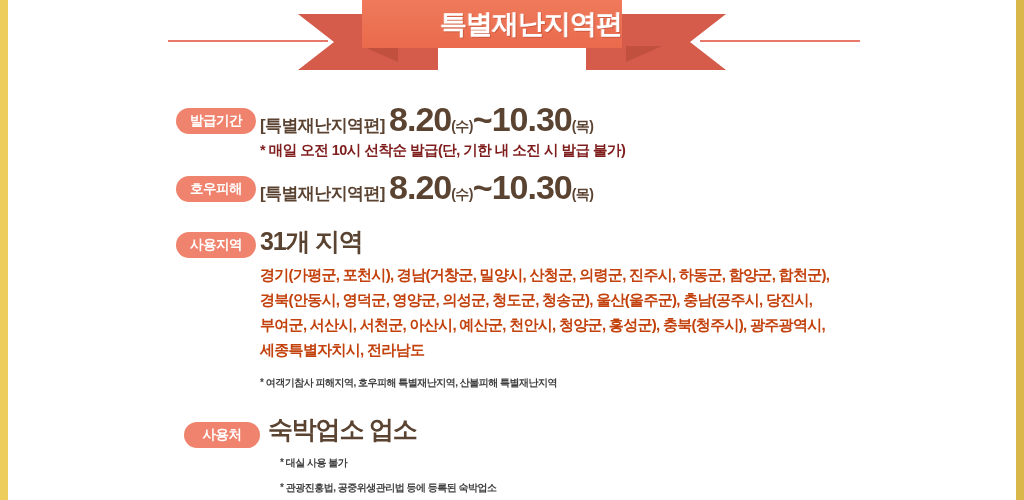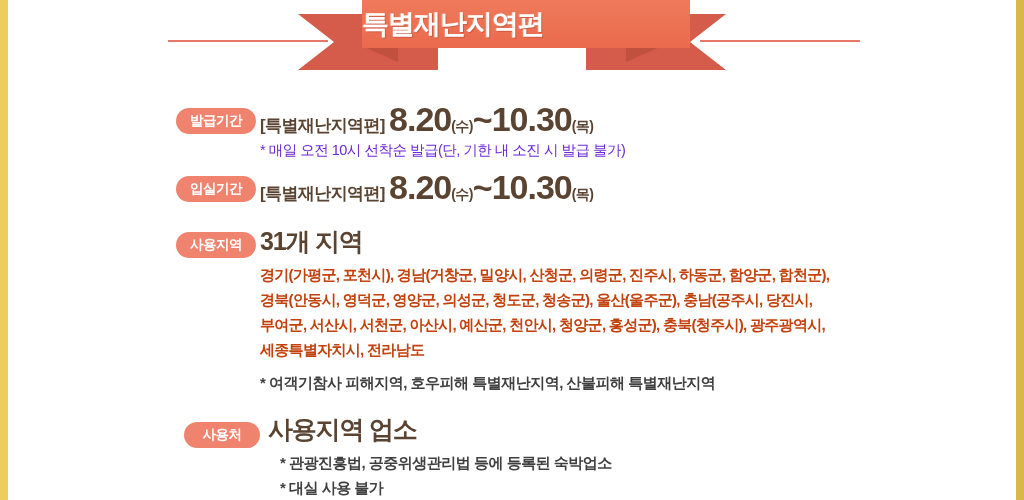--- a/index.html
+++ b/index.html
@@ -42,24 +42,24 @@
     clip-path:polygon(0 0, 100% 0, 104px 50%, 100% 100%, 0 100%);
   }
   .ribbon-shadow {
     position:absolute; top:46px; width:36px; height:16px;
     background:#c1503f;
   }
   .ribbon-shadow.left  { left:362px; clip-path:polygon(0 0,100% 0,100% 100%); }
   .ribbon-shadow.right { left:626px; clip-path:polygon(0 0,100% 0,0 100%); }
 
   .ribbon-main {
-    position:absolute; left:362px; top:0; width:328px; height:48px;
+    position:absolute; left:362px; top:0; width:260px; height:48px;
     background:#ee7154;
     background:linear-gradient(180deg,#ef7a5b 0%, #ea6a4d 100%);
-    display:flex; align-items:center; justify-content:flex-start;
+    display:flex; align-items:center; justify-content:flex-end;
   }
   .ribbon-title {
     color:#ffffff; font-size:27px; font-weight:bold;
     letter-spacing:-1px;
     text-shadow:1px 1px 0 rgba(150,50,30,.35), -1px 0 0 rgba(255,255,255,.25);
   }
 
   
   .content { position:absolute; left:0; top:86px; right:0; }
 
@@ -81,31 +81,31 @@
     color:#5b4331; font-weight:bold; letter-spacing:-.6px;
     white-space:nowrap;
   }
   .headline.lvl1 { font-size:17px; line-height:26px; }
   .headline .big { font-size:34px; letter-spacing:-1px; }
   .headline .sm  { font-size:14px; }
 
   .headline.big-only { font-size:25px; line-height:30px; letter-spacing:-1.2px; }
 
   .note {
-    color:#6d28d9; font-size:14.5px; font-weight:normal;
+    color:#7f1d1d; font-size:14.5px; font-weight:bold;
     letter-spacing:-.5px; line-height:22px; white-space:nowrap;
   }
 
   .region-line {
     color:#c2410c; font-size:15px; font-weight:bold;
     letter-spacing:-.7px; line-height:25px; white-space:nowrap;
   }
 
   .sub-note {
-    color:#3f3f3f; font-size:15px; font-weight:bold;
+    color:#3f3f3f; font-size:10px; font-weight:bold;
     letter-spacing:-.5px; line-height:25px; white-space:nowrap;
   }
 
   
   #row-issue   { position:absolute; top:20px;  left:0; right:0; }
   #row-checkin { position:absolute; top:88px;  left:0; right:0; }
   #row-area    { position:absolute; top:140px; left:0; right:8px; }
   #row-usage   { position:absolute; top:328px; left:8px; right:0; }
 
   #row-issue   .badge { top:2px; }
@@ -142,21 +142,21 @@
     <div class="row-body">
       <div class="headline lvl1">
         <span>[특별재난지역편]</span>
         <span class="big">8.20</span><span class="sm">(수)</span><span class="big">~</span><span class="big">10.30</span><span class="sm">(목)</span>
       </div>
       <div class="note">* 매일 오전 10시 선착순 발급(단, 기한 내 소진 시 발급 불가)</div>
     </div>
   </div>
 
   <div class="row" id="row-checkin">
-    <span class="badge">입실기간</span>
+    <span class="badge">호우피해</span>
     <div class="row-body">
       <div class="headline lvl1">
         <span>[특별재난지역편]</span>
         <span class="big">8.20</span><span class="sm">(수)</span><span class="big">~</span><span class="big">10.30</span><span class="sm">(목)</span>
       </div>
     </div>
   </div>
 
   <div class="row" id="row-area">
     <span class="badge">사용지역</span>
@@ -168,21 +168,21 @@
         <div class="region-line">부여군, 서산시, 서천군, 아산시, 예산군, 천안시, 청양군, 홍성군), 충북(청주시), 광주광역시,</div>
         <div class="region-line">세종특별자치시, 전라남도</div>
       </div>
       <div class="sub-note area-foot">* 여객기참사 피해지역, 호우피해 특별재난지역, 산불피해 특별재난지역</div>
     </div>
   </div>
 
   <div class="row" id="row-usage">
     <span class="badge">사용처</span>
     <div class="row-body">
-      <div class="headline big-only">사용지역 업소</div>
+      <div class="headline big-only">숙박업소 업소</div>
       <div class="usage-subs">
+        <div class="sub-note">* 대실 사용 불가</div>
         <div class="sub-note">* 관광진흥법, 공중위생관리법 등에 등록된 숙박업소</div>
-        <div class="sub-note">* 대실 사용 불가</div>
       </div>
     </div>
   </div>
 
 </div>
 
 </body></html>

